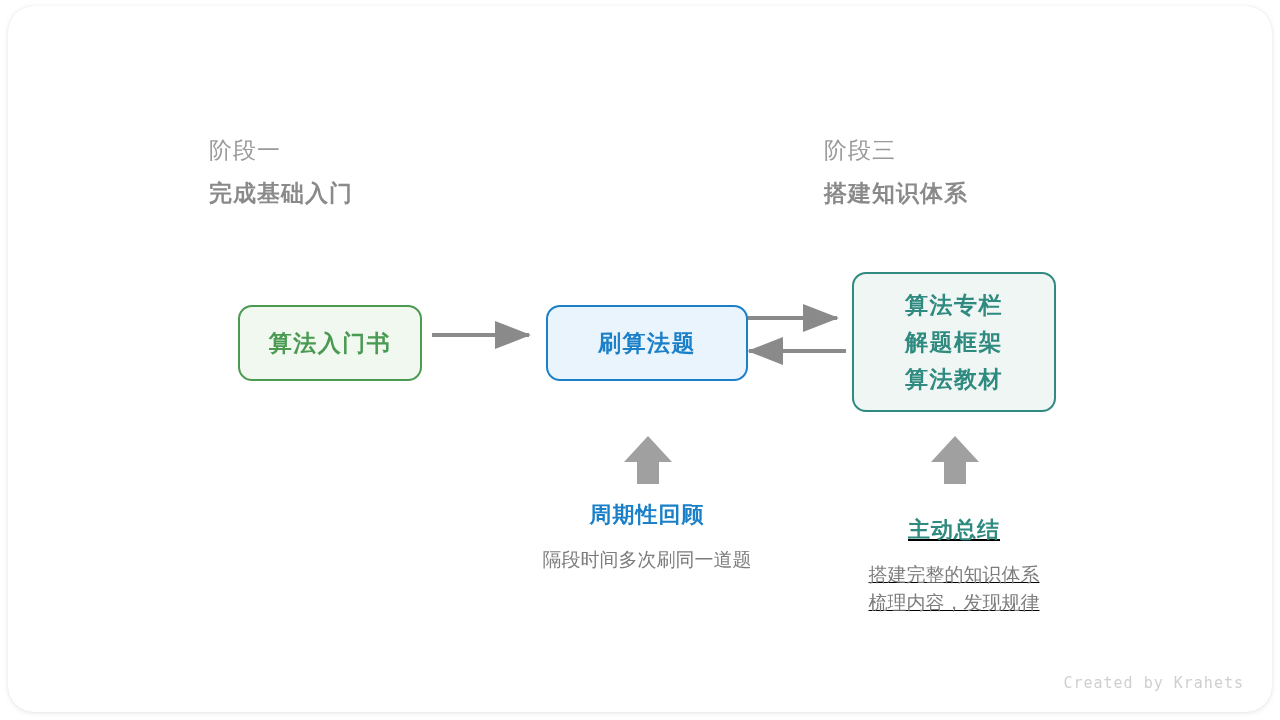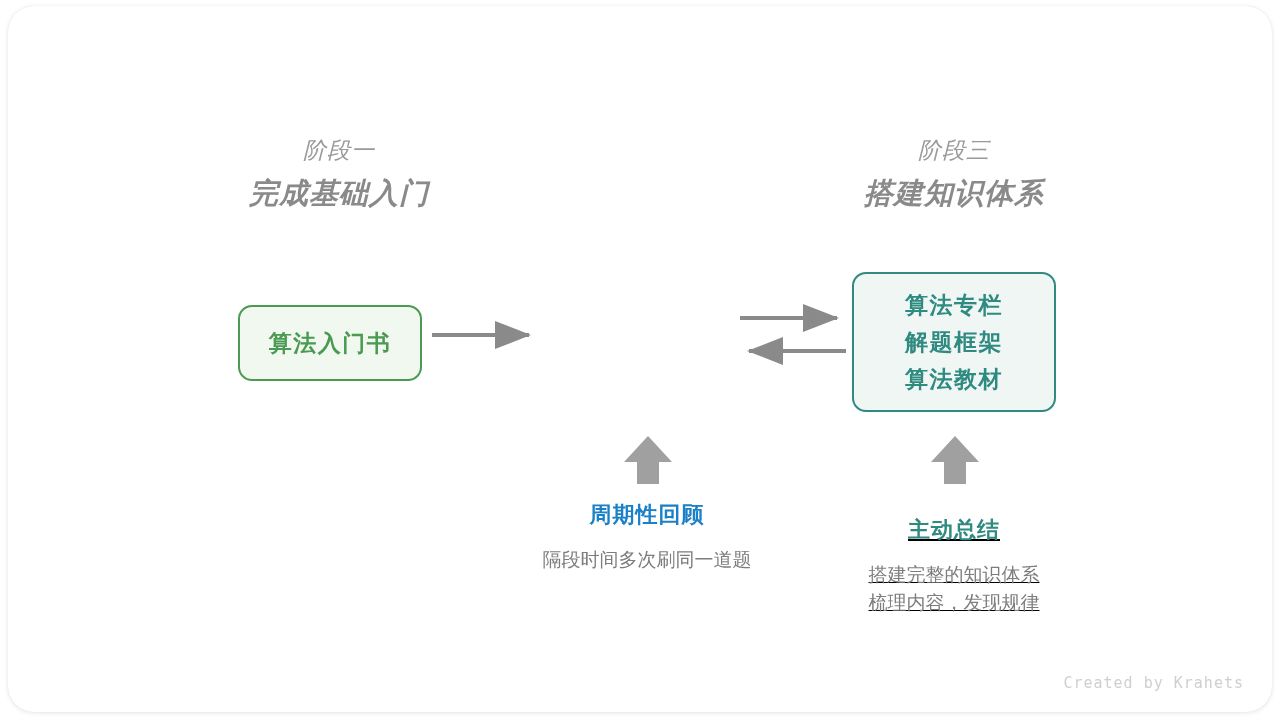--- a/index.html
+++ b/index.html
@@ -21,33 +21,32 @@
     height: 706px;
     background: #ffffff;
     border-radius: 26px;
     box-shadow: 0 1px 5px rgba(0,0,0,0.10), 0 0 1px rgba(0,0,0,0.10);
     overflow: hidden;
   }
 
   
   .stage {
     position: absolute;
-    text-align: center;
+    text-align: left;
     width: 260px;
-    font-style: italic;
   }
   .stage .stage-no {
     font-size: 23px;
     color: #9a9a9a;
     letter-spacing: 1px;
     line-height: 30px;
     white-space: nowrap;
   }
   .stage .stage-title {
-    font-size: 29px;
+    font-size: 23px;
     font-weight: bold;
     color: #8a8a8a;
     letter-spacing: 1px;
     line-height: 34px;
     margin-top: 11px;
     white-space: nowrap;
   }
 
   
   .node {
@@ -175,20 +174,23 @@
     <g>
       <rect x="936" y="447" width="22" height="31" fill="#a0a0a0"></rect>
       <polygon points="947,430 971,456 923,456" fill="#a0a0a0"></polygon>
     </g>
   </svg>
 
   <div class="node" id="node-book">
     <div class="line">算法入门书</div>
   </div>
 
+  <div class="node" id="node-practice">
+    <div class="line">刷算法题</div>
+  </div>
 
   <div class="node" id="node-resources">
     <div class="line">算法专栏</div>
     <div class="line">解题框架</div>
     <div class="line">算法教材</div>
   </div>
 
   <div class="annot" id="annot-review">
     <div class="annot-title">周期性回顾</div>
     <div class="annot-desc">

